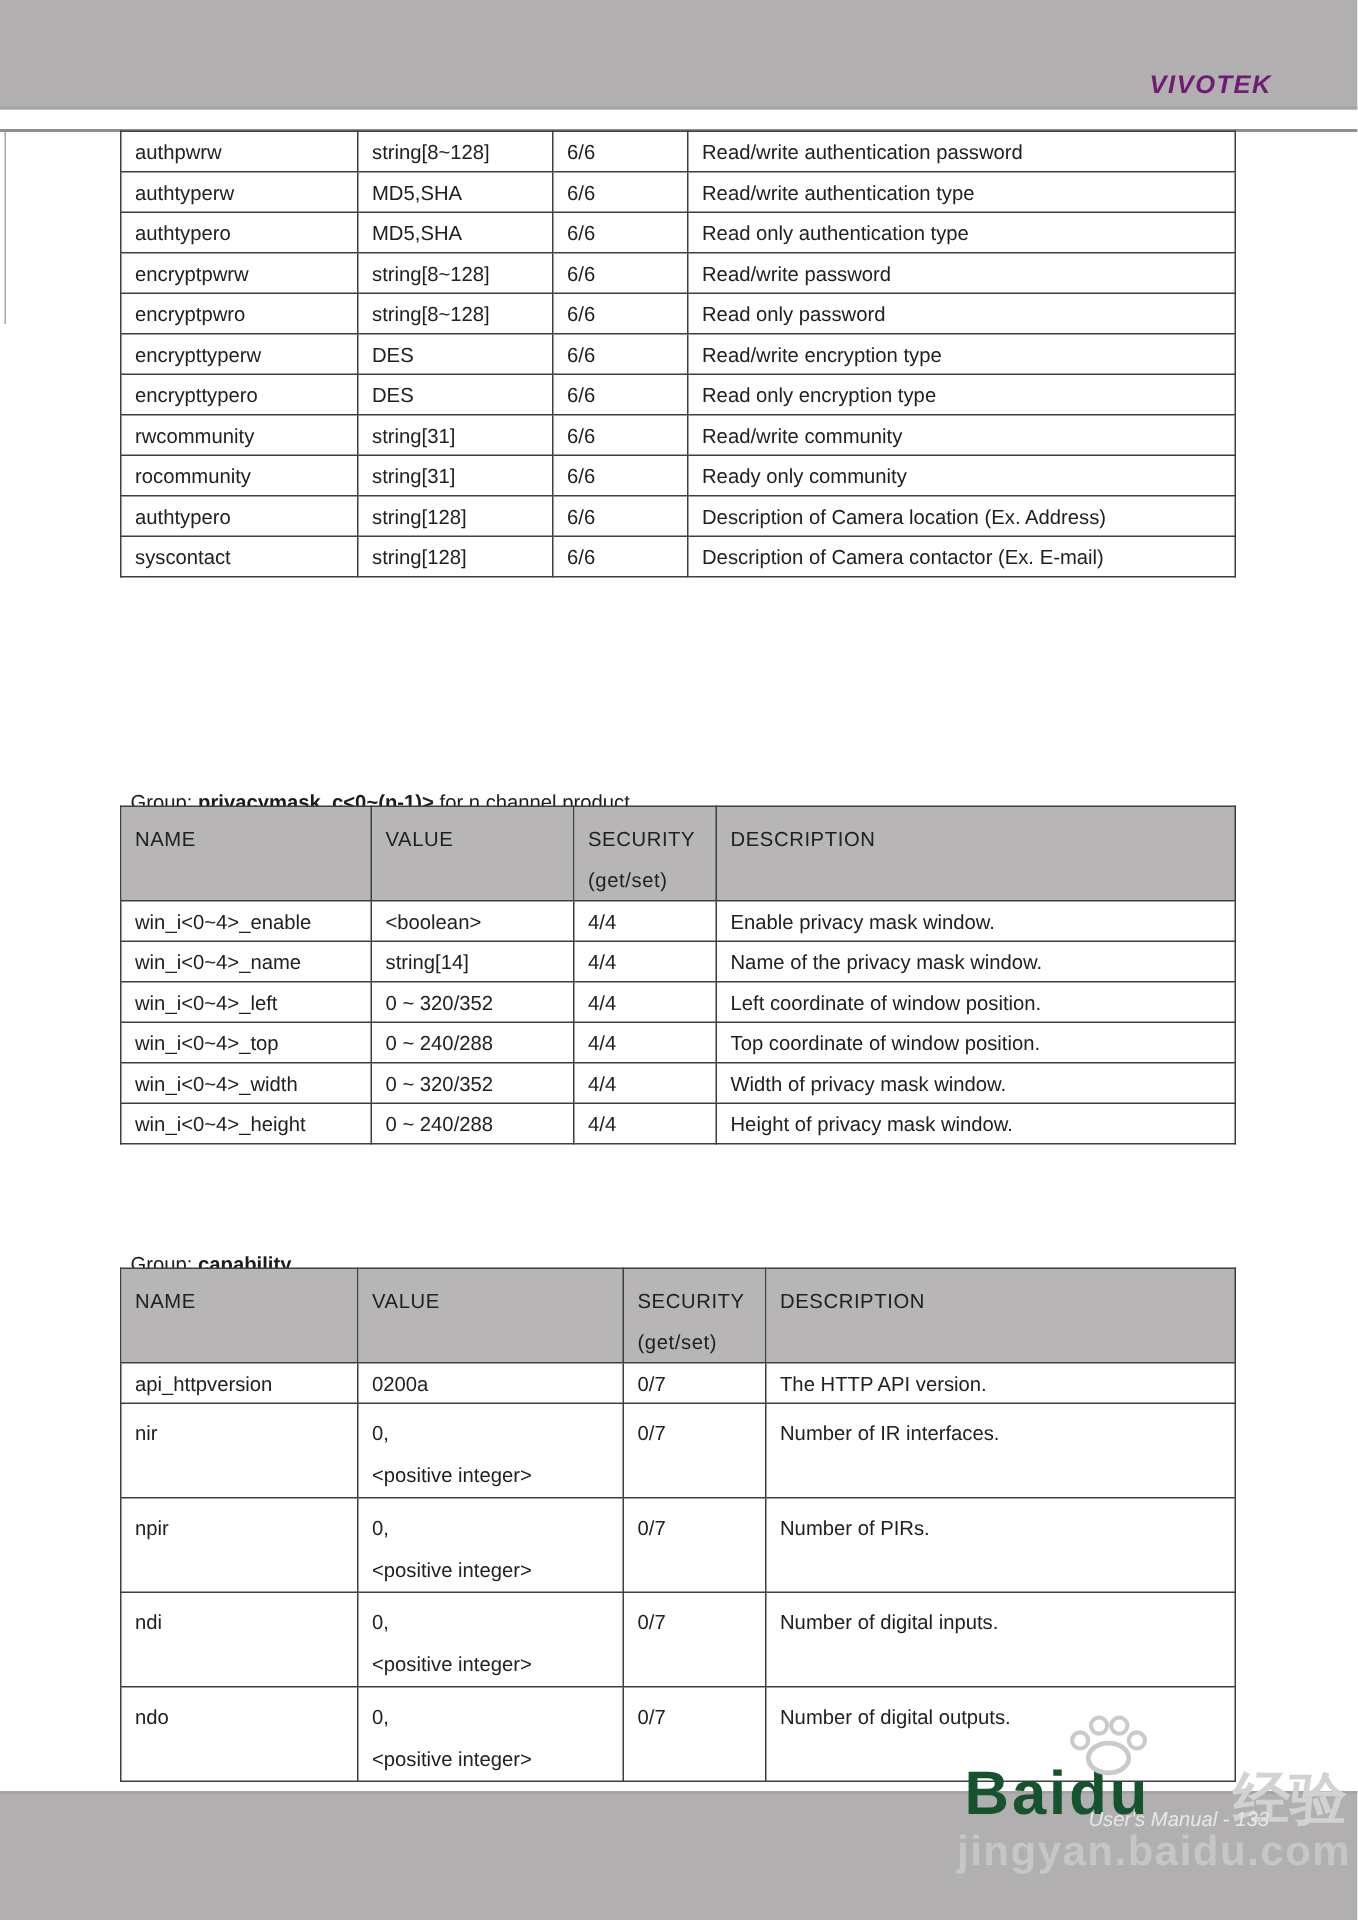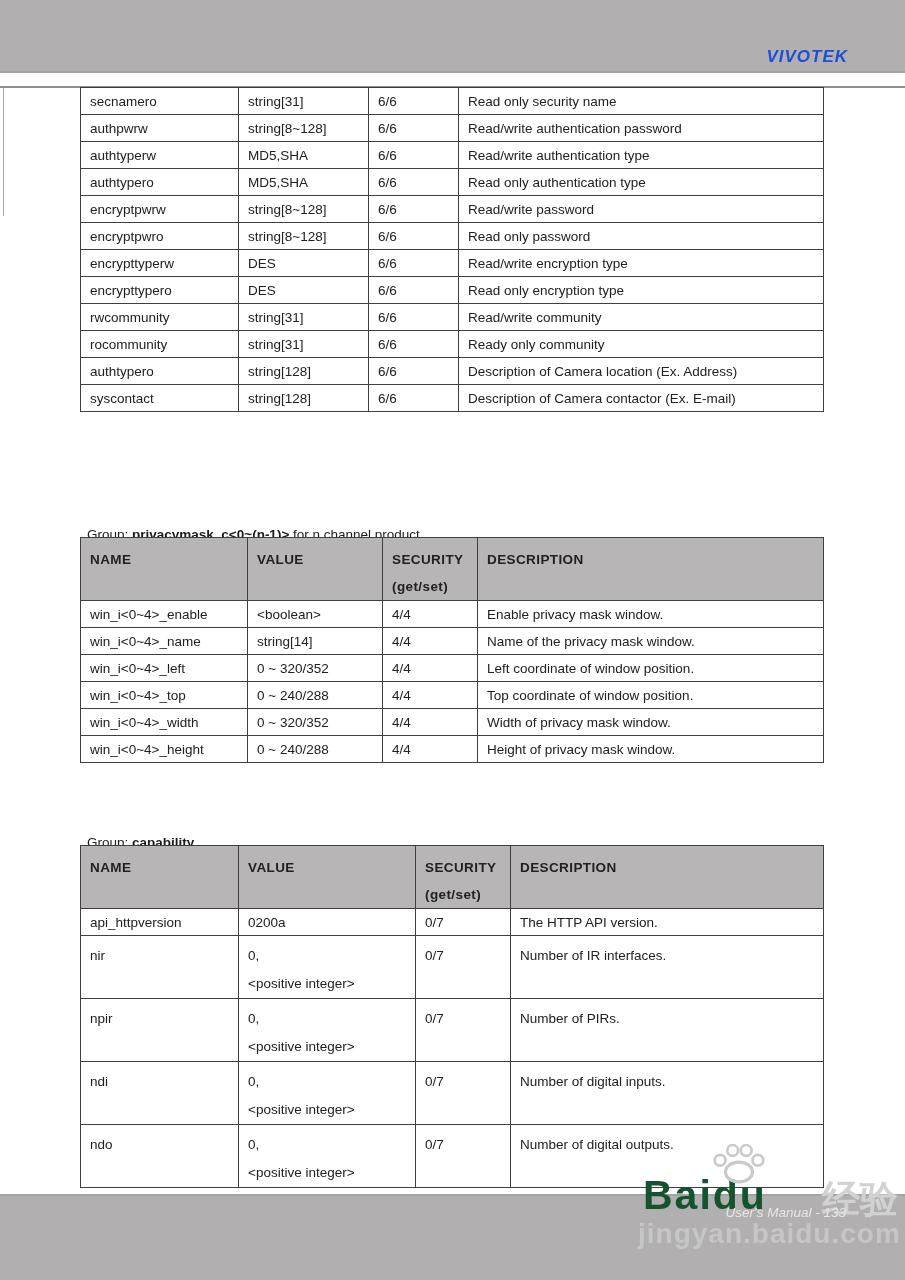--- a/index.html
+++ b/index.html
@@ -12,40 +12,40 @@
     overflow:hidden;
   }
   
   #band-top{
     position:absolute;top:0;left:0;width:905px;height:71px;
     background:#b1afaf;border-bottom:2px solid #a5a3a3;
   }
   #brand{
     position:absolute;top:47px;right:57px;
     font-size:17px;font-weight:bold;font-style:italic;
-    color:#1d4ed8;letter-spacing:1px;
+    color:#701a75;letter-spacing:1px;
   }
   #top-rule{position:absolute;top:86px;left:0;width:905px;height:2px;background:#8f8f8f;}
   #left-edge{position:absolute;left:3px;top:88px;width:1px;height:128px;background:#a9a7a7;}
 
   
   table{
     position:absolute;left:80px;
     border-collapse:collapse;table-layout:fixed;
     font-size:13.5px;color:#212121;
   }
   td,th{
     border:1.5px solid #3f3f3f;
     padding:0 4px 0 9px;text-align:left;
     overflow:hidden;white-space:pre-line;
   }
   td{height:26px;line-height:15px;vertical-align:middle;}
   th{
     height:51px;vertical-align:top;padding-top:8px;line-height:27px;
-    background:#b7b5b5;font-weight:bold;letter-spacing:0.4px;
+    background:#b7b5b5;font-weight:normal;letter-spacing:0.4px;
   }
   tr.tall td{height:53px;vertical-align:top;padding-top:6px;line-height:28px;}
   #table-1{top:87px;}
   #table-2{top:537px;}
   #table-3{top:845px;}
 
   .group-heading{position:absolute;left:87px;font-size:13.5px;color:#1c1c1c;margin-top:14px;}
   #heading-2{top:513px;}
   #heading-3{top:821px;}
   .group-heading .gname{font-weight:bold;}
@@ -85,26 +85,20 @@
 <div id="left-edge"></div>
 
 <table id="table-1">
     <colgroup>
       <col style="width: 158px;">
       <col style="width: 130px;">
       <col style="width: 90px;">
       <col style="width: 365px;">
     </colgroup>
     <tbody>
-      <tr>
-        <td>secnamero</td>
-        <td>string[31]</td>
-        <td>6/6</td>
-        <td>Read only security name</td>
-      </tr>
       <tr>
         <td>authpwrw</td>
         <td>string[8~128]</td>
         <td>6/6</td>
         <td>Read/write authentication password</td>
       </tr>
       <tr>
         <td>authtyperw</td>
         <td>MD5,SHA</td>
         <td>6/6</td>

